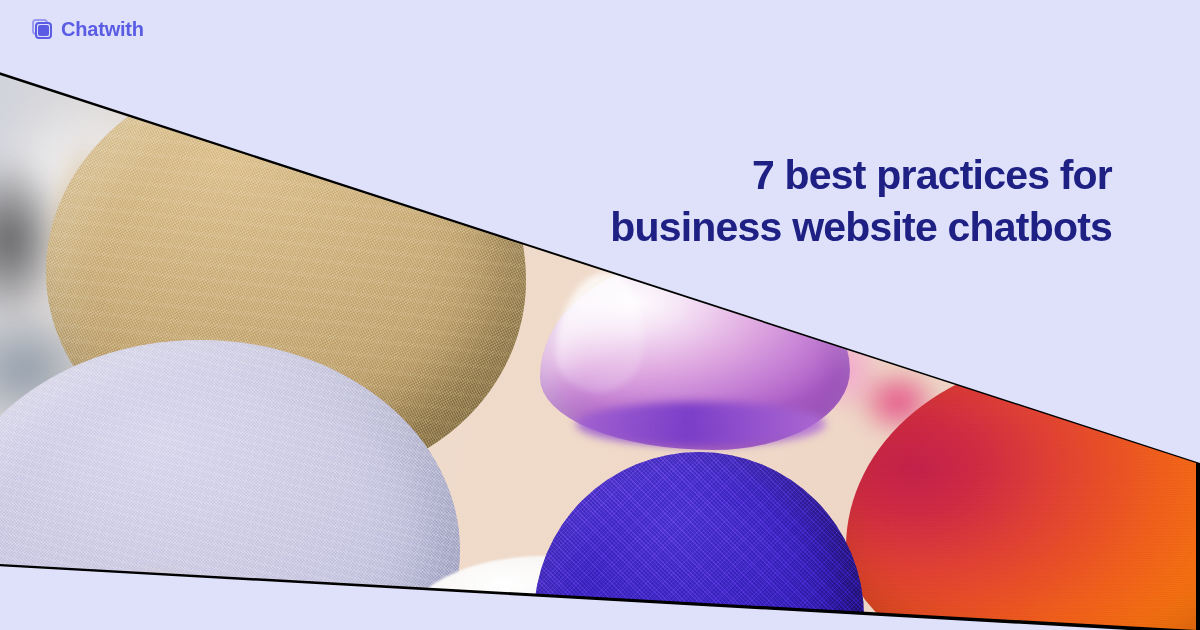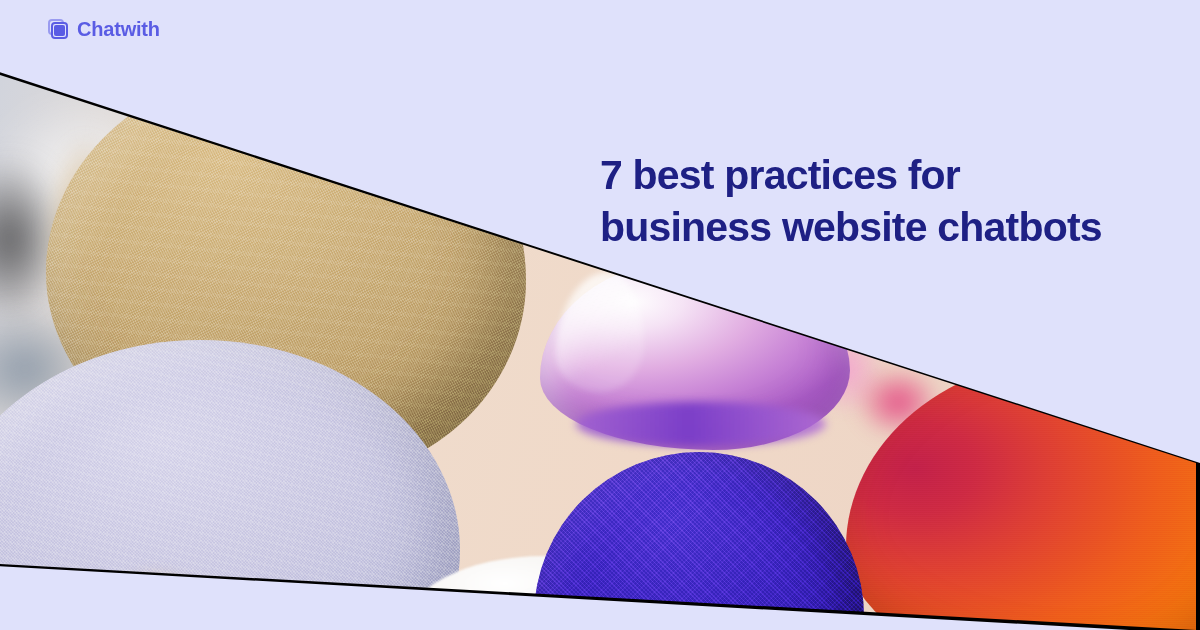--- a/index.html
+++ b/index.html
@@ -19,21 +19,21 @@
     position: relative;
     width: 1200px;
     height: 630px;
     background: #dfe1fb;
     overflow: hidden;
   }
 
   
   .brand {
     position: absolute;
-    left: 48px;
+    left: 32px;
     top: 19px;
     display: flex;
     align-items: center;
     gap: 9px;
     z-index: 40;
   }
   .brand-mark {
     width: 20px;
     height: 20px;
     position: relative;
@@ -77,21 +77,21 @@
     color: #5a5ce4;
     line-height: 1;
   }
 
   
   .headline {
     position: absolute;
     left: 600px;
     top: 122px;
     width: 512px;
-    text-align: left;
+    text-align: right;
     font-size: 41px;
     line-height: 52px;
     font-weight: 700;
     letter-spacing: -0.8px;
     color: #1e2084;
     z-index: 40;
     white-space: pre-line;
   }
 
   

